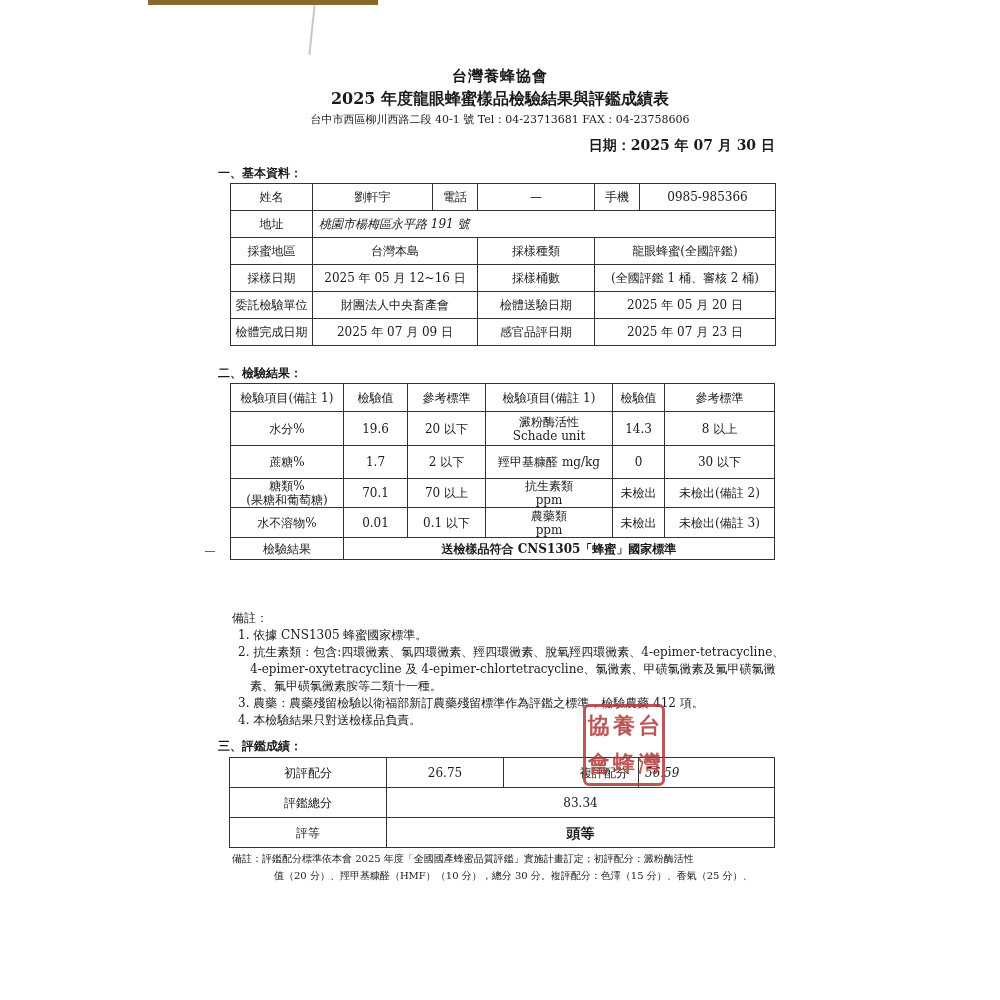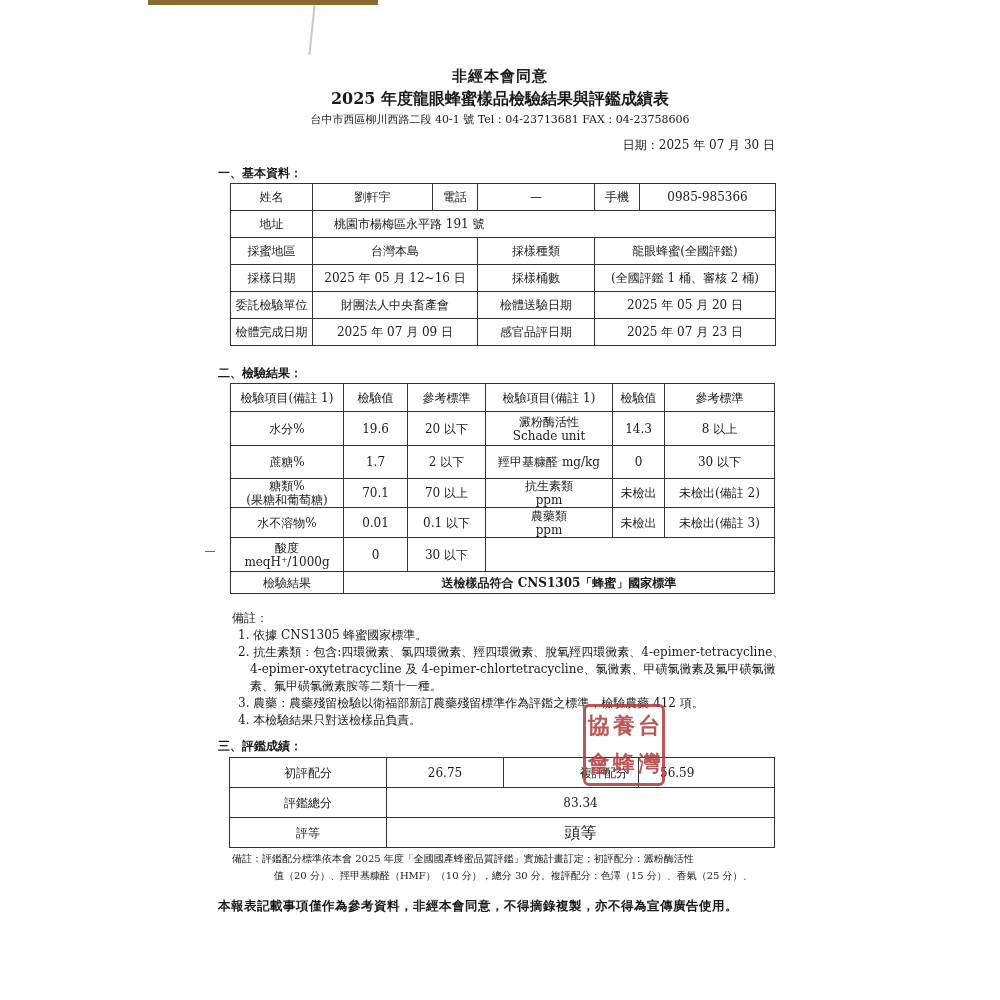--- a/index.html
+++ b/index.html
@@ -6,30 +6,30 @@
   body {
     width: 1000px; height: 1000px; background: #ffffff; position: relative; overflow: hidden;
     font-family: "DejaVu Serif", "Liberation Serif", serif; color: #1a1a1a;
   }
   .top-edge { position: absolute; left: 148px; top: 0; width: 230px; height: 5px; background: #8a6a2c; }
   .page { position: absolute; left: 0; top: 0; width: 1000px; height: 1000px; }
   .center { position: absolute; left: 0; width: 1000px; text-align: center; }
   .h1 { top: 67px; font-size: 15px; font-weight: bold; letter-spacing: 1px; }
   .h2 { top: 89px; font-size: 16px; font-weight: bold; }
   .addr { top: 112px; font-size: 11px; }
-  .date { position: absolute; top: 137px; right: 225px; font-size: 12px; }
+  .date { position: absolute; top: 137px; right: 225px; font-size: 14px; font-weight: bold; }
   .sec { position: absolute; left: 218px; font-size: 12px; font-weight: bold; }
   table { border-collapse: collapse; position: absolute; font-size: 12px; }
   td { border: 1px solid #333; text-align: center; vertical-align: middle; padding: 0 2px; line-height: 14px; }
   .t1 { left: 230px; top: 183px; width: 546px; }
   .t1 td { height: 26px; }
   .t2 { left: 230px; top: 383px; width: 545px; }
   .t3 { left: 229px; top: 757px; width: 546px; }
   .t3 td { height: 29px; }
-  .left { text-align: left; padding-left: 21px; }
+  .left { text-align: left; padding-left: 6px; font-style: italic; }
   .notes { position: absolute; left: 232px; font-size: 12px; line-height: 17px; }
   .notes .li { padding-left: 18px; text-indent: -12px; }
   .remark { position: absolute; left: 232px; top: 850px; width: 560px; font-size: 10px; line-height: 17px; }
   .remark .cont { padding-left: 42px; }
   .footer { position: absolute; left: 218px; top: 898px; font-size: 12.5px; font-weight: bold; letter-spacing: 0.5px; }
   .stamp {
     position: absolute; left: 583px; top: 704px; width: 76px; height: 76px;
     border: 3px solid #b23a3a; border-radius: 6px; color: #b23a3a; opacity: 0.85;
     display: grid; grid-template-columns: 1fr 1fr 1fr; grid-template-rows: 1fr 1fr;
     font-size: 22px; line-height: 36px; text-align: center; font-weight: bold;
@@ -37,21 +37,21 @@
   .margin-mark { position: absolute; left: 205px; top: 551px; width: 10px; height: 1px; background: #666; }
   .scratch { position: absolute; left: 311px; top: 5px; width: 2px; height: 50px; background: #c8c8d4; transform: rotate(6deg); }
 </style>
 </head>
 <body>
 
 <div class="page">
   <div class="top-edge"></div>
   <div class="scratch"></div>
 
-  <div class="center h1">非經本會同意</div>
+  <div class="center h1">台灣養蜂協會</div>
   <div class="center h2">2025 年度龍眼蜂蜜樣品檢驗結果與評鑑成績表</div>
   <div class="center addr">台中市西區柳川西路二段 40-1 號 Tel：04-23713681 FAX：04-23758606</div>
   <div class="date">日期：2025 年 07 月 30 日</div>
 
   <div class="sec" style="top:165px">一、基本資料：</div>
   <table class="t1">
     <colgroup>
         <col style="width:82px">
         <col style="width:120px">
         <col style="width:45px">
@@ -156,29 +156,20 @@
       <td>水不溶物%</td>
       <td>0.01</td>
       <td>0.1 以下</td>
       <td>
             <div>農藥類</div>
             <div>ppm</div>
           </td>
       <td>未檢出</td>
       <td>未檢出(備註 3)</td>
     </tr>
-    <tr style="height:34px">
-      <td>
-            <div>酸度</div>
-            <div>meqH⁺/1000g</div>
-          </td>
-      <td>0</td>
-      <td>30 以下</td>
-      <td colspan="3"></td>
-    </tr>
     <tr style="height:22px">
       <td>檢驗結果</td>
       <td colspan="5" style="font-weight:bold">送檢樣品符合 CNS1305「蜂蜜」國家標準</td>
     </tr>
   </tbody>
     </table>
   <div class="margin-mark"></div>
 
   <div class="notes" style="top:610px; left:232px; width:560px;">
     <div>備註：</div>
@@ -202,33 +193,32 @@
       <td>26.75</td>
       <td style="text-align:right;padding-right:10px">複評配分</td>
       <td class="left">56.59</td>
     </tr>
     <tr>
       <td>評鑑總分</td>
       <td colspan="3">83.34</td>
     </tr>
     <tr>
       <td>評等</td>
-      <td colspan="3" style="font-weight:normal;font-size:16px">頭等</td>
+      <td colspan="3" style="font-weight:bold;font-size:14px">頭等</td>
     </tr>
   </tbody>
     </table>
 
   <div class="stamp">
     <span>協</span>
     <span>養</span>
     <span>台</span>
     <span>會</span>
     <span>蜂</span>
     <span>灣</span>
   </div>
 
   <div class="remark">
     <div>備註：評鑑配分標準依本會 2025 年度「全國國產蜂蜜品質評鑑」實施計畫訂定；初評配分：澱粉酶活性</div>
     <div class="cont">值（20 分）、羥甲基糠醛（HMF）（10 分），總分 30 分。複評配分：色澤（15 分）、香氣（25 分）、</div>
   </div>
 
-  <div class="footer">本報表記載事項僅作為參考資料，非經本會同意，不得摘錄複製，亦不得為宣傳廣告使用。</div>
 </div>
 
 </body></html>

